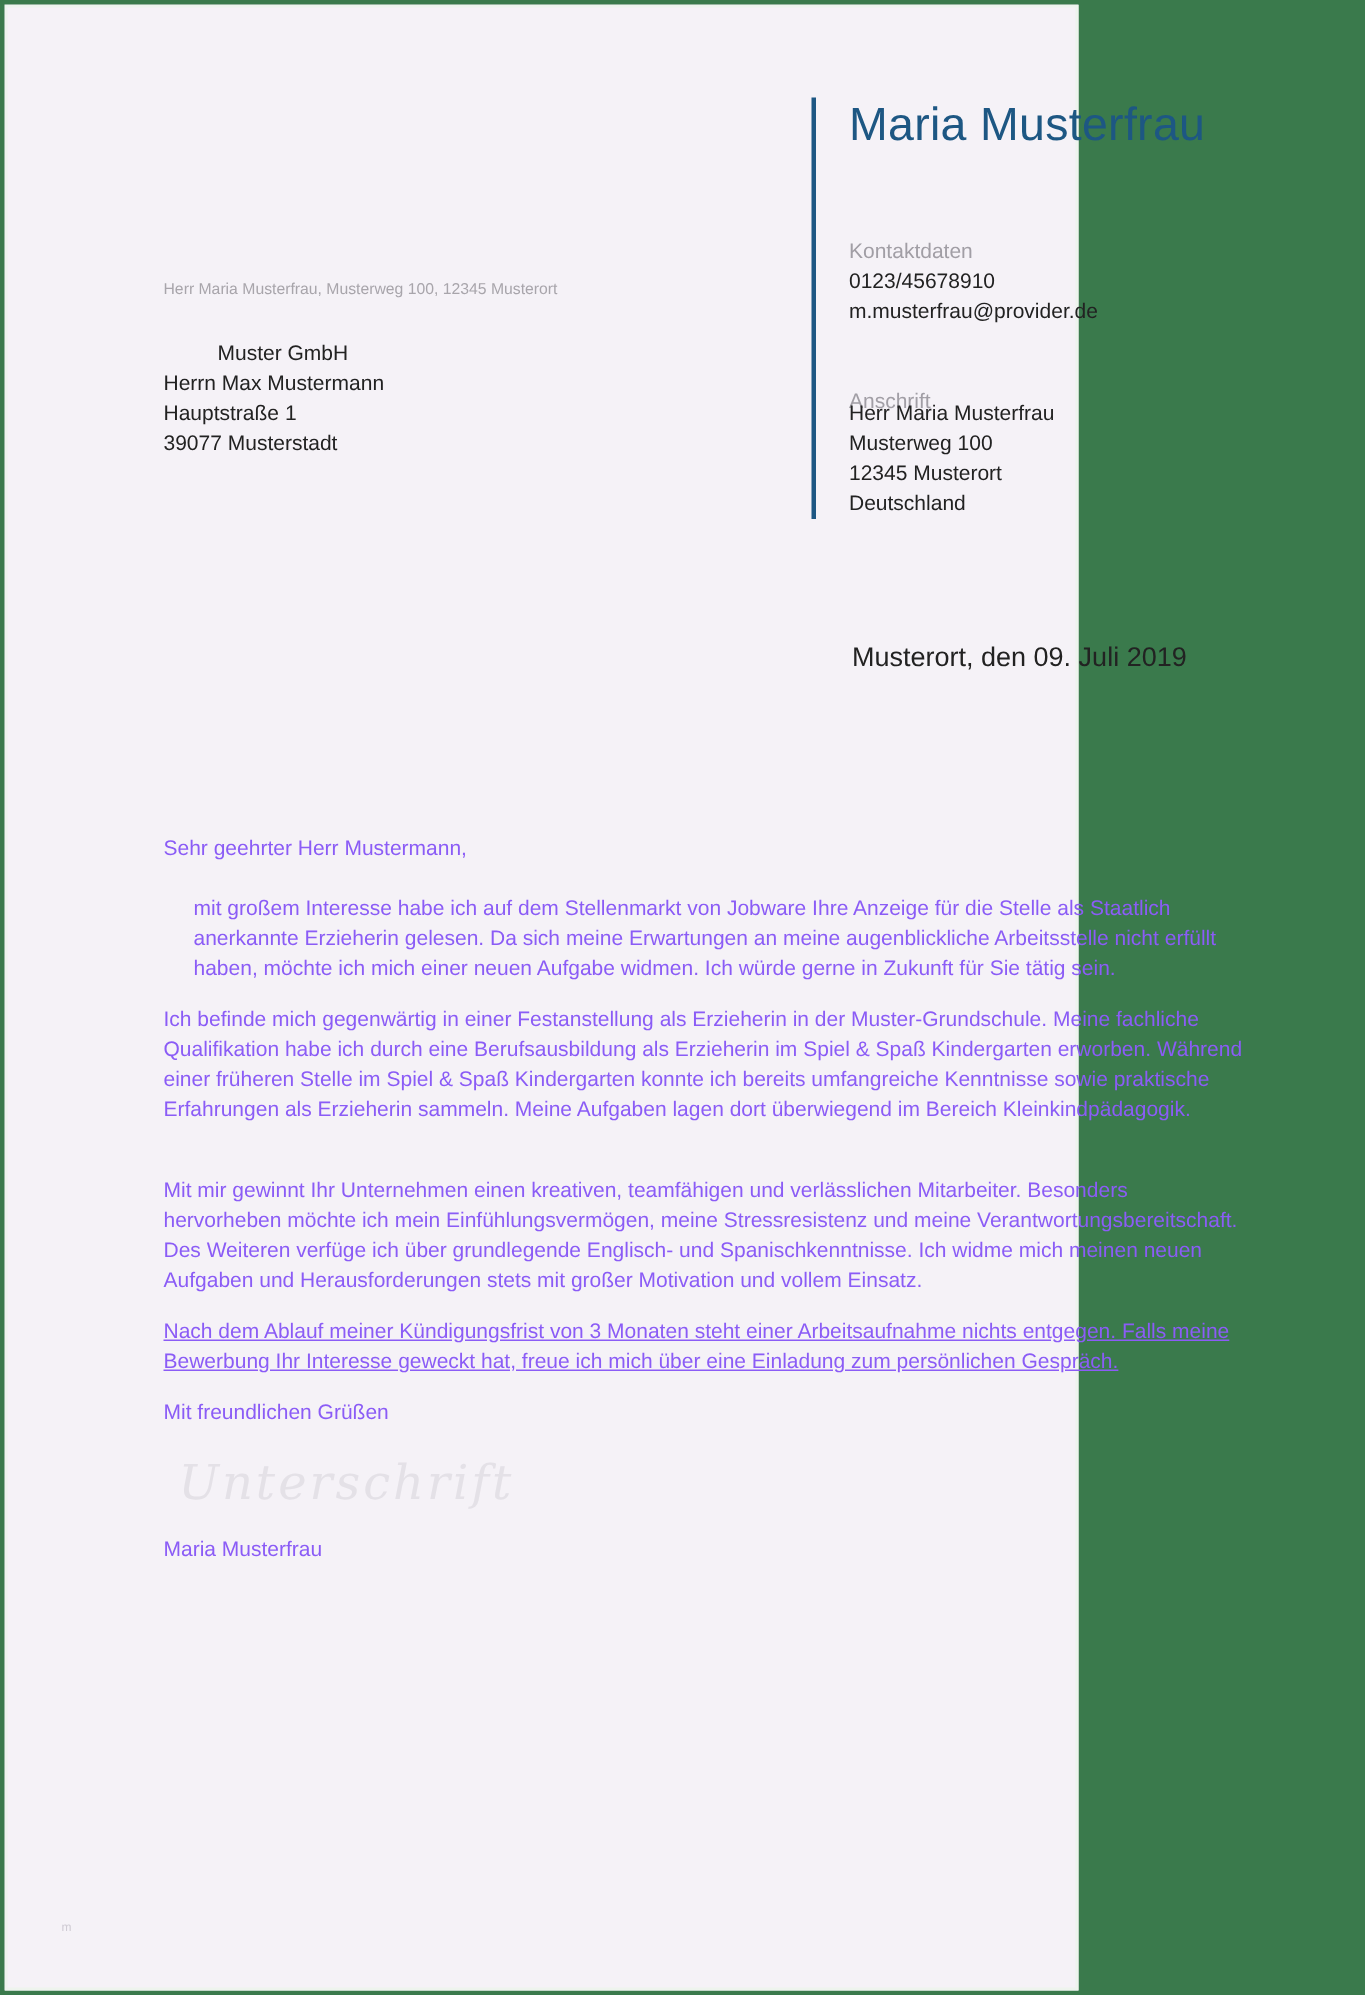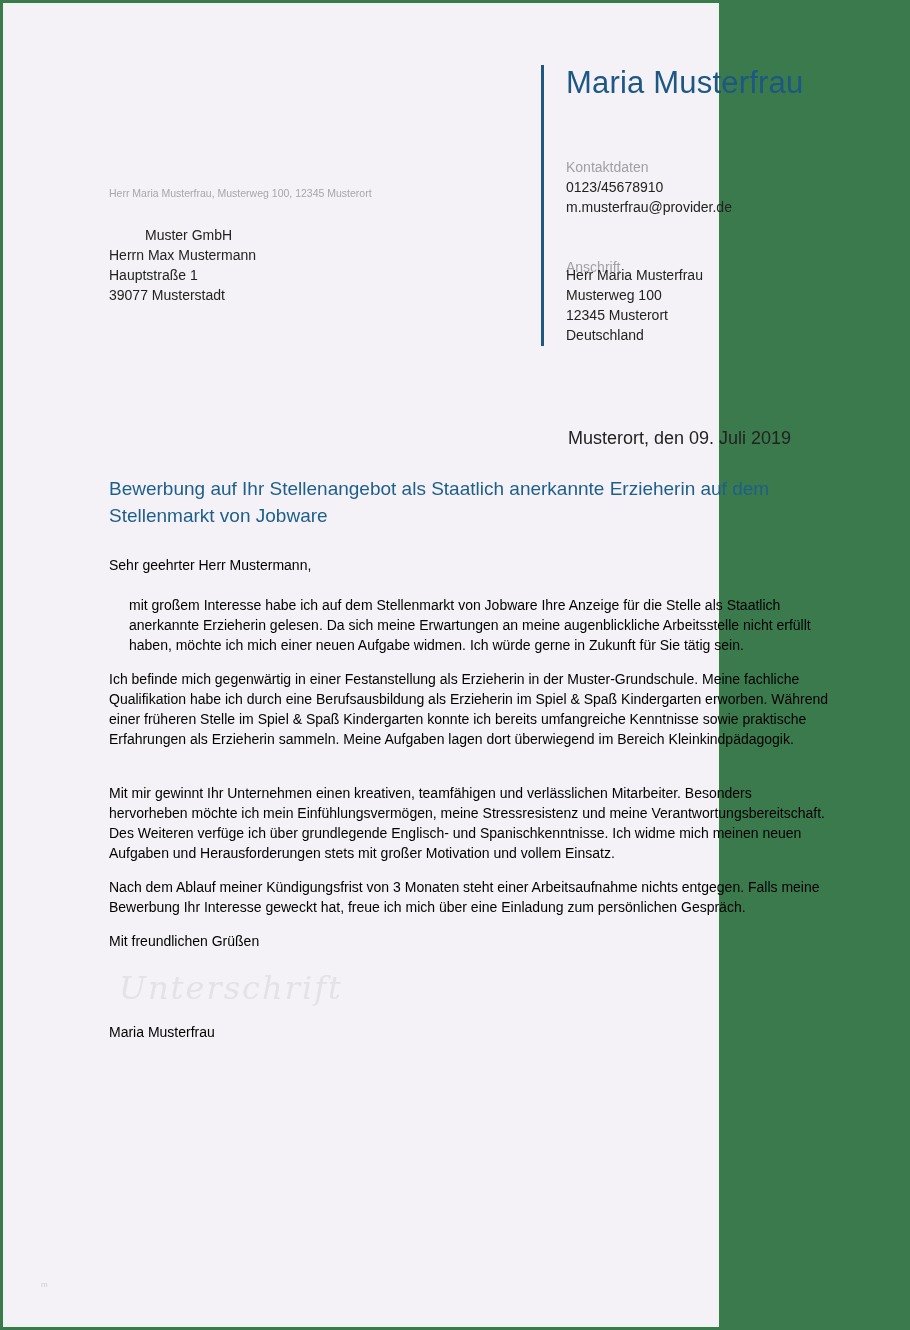--- a/index.html
+++ b/index.html
@@ -93,21 +93,21 @@
       line-height: 27px;
       color: #1d5f8c;
     }
 
     .salutation, .body-para, .closing, .signer {
       position: absolute;
       left: 106px;
       width: 722px;
       font-size: 14px;
       line-height: 20px;
-      color: #000000;
+      color: #8b5cf6;
     }
 
     .signature {
       position: absolute;
       left: 116px;
       top: 966px;
       font-family: "DejaVu Serif", serif;
       font-style: italic;
       font-size: 32px;
       color: #e4e1e7;
@@ -143,28 +143,27 @@
 
   <div class="return-address">Herr Maria Musterfrau, Musterweg 100, 12345 Musterort</div>
 
   <div class="recipient-line" style="top:224px;margin-left:36px;">Muster GmbH</div>
   <div class="recipient-line" style="top:244px;">Herrn Max Mustermann</div>
   <div class="recipient-line" style="top:264px;">Hauptstraße 1</div>
   <div class="recipient-line" style="top:284px;">39077 Musterstadt</div>
 
   <div class="date-line">Musterort, den 09. Juli 2019</div>
 
-  <div class="subject">Bewerbung auf Ihr Stellenangebot als Staatlich anerkannte Erzieherin auf dem Stellenmarkt von Jobware</div>
 
   <div class="salutation" style="top:552px;">Sehr geehrter Herr Mustermann,</div>
 
   <div class="body-para" style="top:592px;margin-left:20px;">mit großem Interesse habe ich auf dem Stellenmarkt von Jobware Ihre Anzeige für die Stelle als Staatlich anerkannte Erzieherin gelesen. Da sich meine Erwartungen an meine augenblickliche Arbeitsstelle nicht erfüllt haben, möchte ich mich einer neuen Aufgabe widmen. Ich würde gerne in Zukunft für Sie tätig sein.</div>
   <div class="body-para" style="top:666px;">Ich befinde mich gegenwärtig in einer Festanstellung als Erzieherin in der Muster-Grundschule. Meine fachliche Qualifikation habe ich durch eine Berufsausbildung als Erzieherin im Spiel &amp; Spaß Kindergarten erworben. Während einer früheren Stelle im Spiel &amp; Spaß Kindergarten konnte ich bereits umfangreiche Kenntnisse sowie praktische Erfahrungen als Erzieherin sammeln. Meine Aufgaben lagen dort überwiegend im Bereich Kleinkindpädagogik.</div>
   <div class="body-para" style="top:780px;">Mit mir gewinnt Ihr Unternehmen einen kreativen, teamfähigen und verlässlichen Mitarbeiter. Besonders hervorheben möchte ich mein Einfühlungsvermögen, meine Stressresistenz und meine Verantwortungsbereitschaft. Des Weiteren verfüge ich über grundlegende Englisch- und Spanischkenntnisse. Ich widme mich meinen neuen Aufgaben und Herausforderungen stets mit großer Motivation und vollem Einsatz.</div>
-  <div class="body-para" style="top:874px;">Nach dem Ablauf meiner Kündigungsfrist von 3 Monaten steht einer Arbeitsaufnahme nichts entgegen. Falls meine Bewerbung Ihr Interesse geweckt hat, freue ich mich über eine Einladung zum persönlichen Gespräch.</div>
+  <div class="body-para" style="top:874px;text-decoration:underline;">Nach dem Ablauf meiner Kündigungsfrist von 3 Monaten steht einer Arbeitsaufnahme nichts entgegen. Falls meine Bewerbung Ihr Interesse geweckt hat, freue ich mich über eine Einladung zum persönlichen Gespräch.</div>
 
   <div class="closing" style="top:928px;">Mit freundlichen Grüßen</div>
 
   <div class="signature">Unterschrift</div>
 
   <div class="signer" style="top:1019px;">Maria Musterfrau</div>
 
   <div class="page-marker">m</div>
 </div>
 

